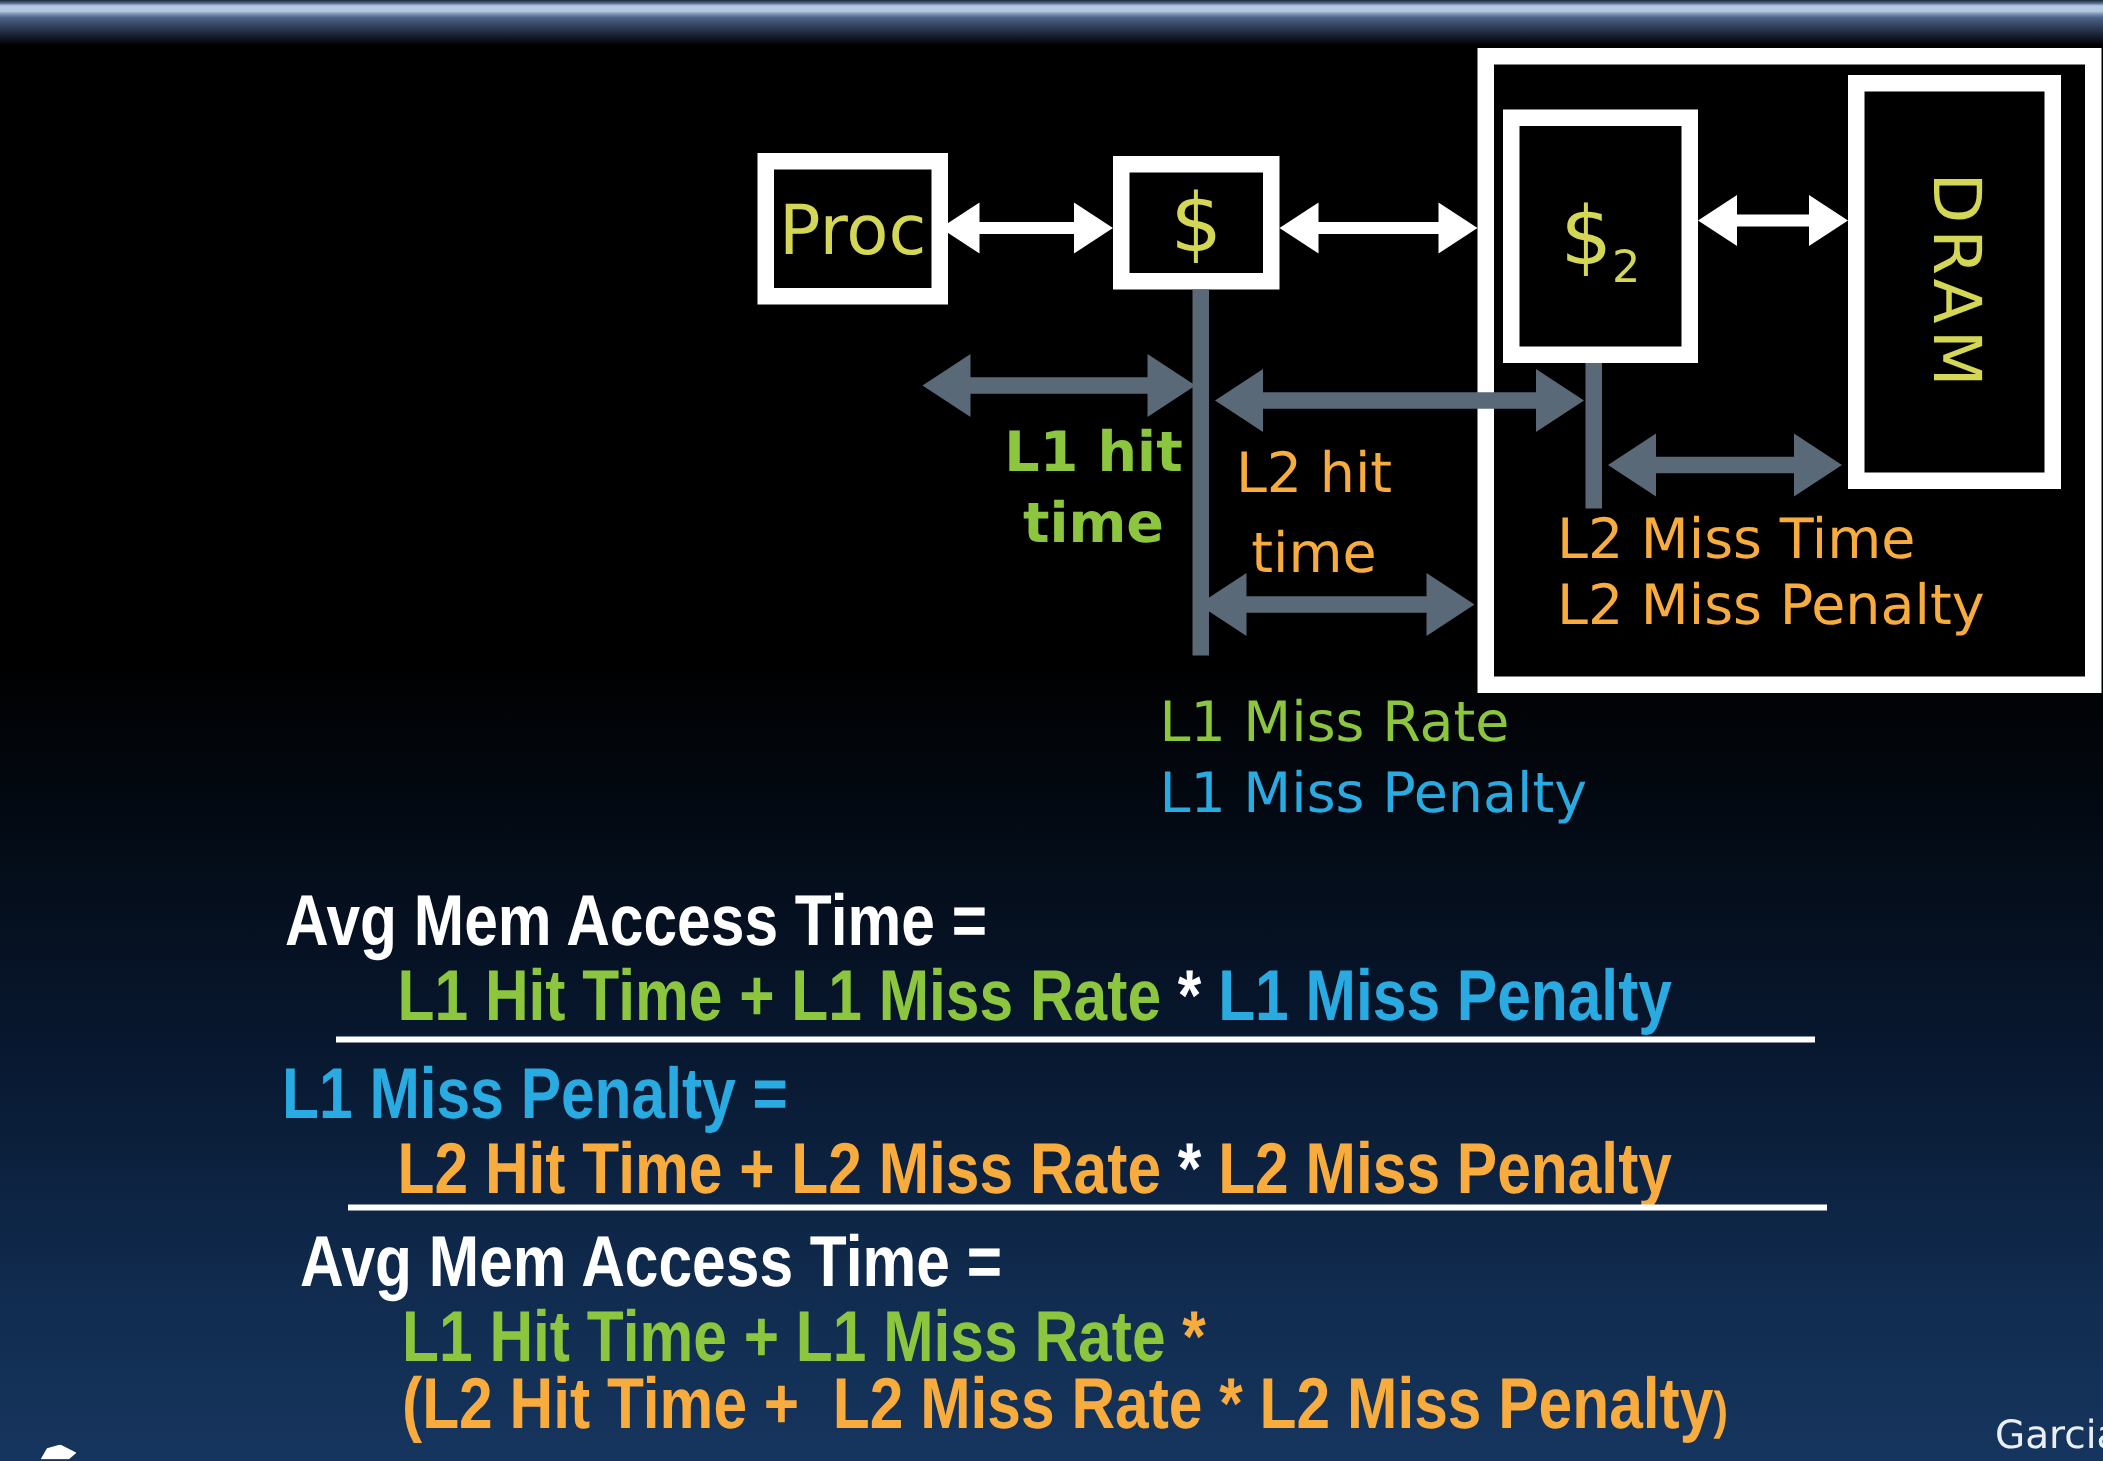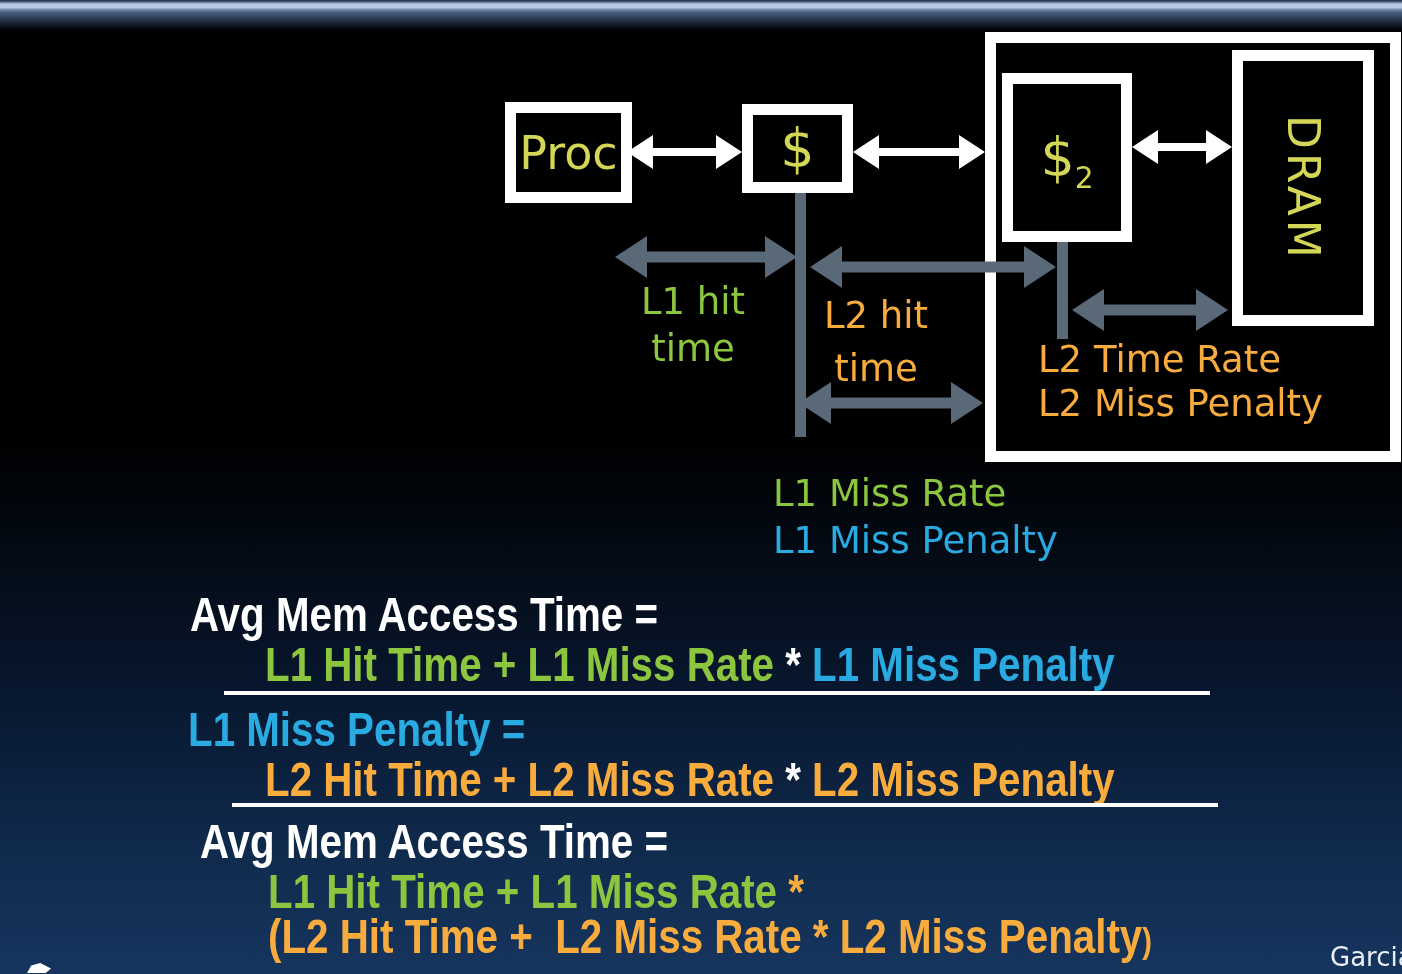--- a/index.html
+++ b/index.html
@@ -114,36 +114,36 @@
       <polygon class="ag" points="983,403 951,382 951,424"></polygon>
     </g>
 
     <g>
       <rect class="ag" x="1100" y="304.5" width="100" height="11"></rect>
       <polygon class="ag" points="1072,310 1104,289 1104,331"></polygon>
       <polygon class="ag" points="1228,310 1196,289 1196,331"></polygon>
     </g>
   </svg>
 
-  <div class="dlabel center c-green" style="left:628px;top:278px;width:130px;">
+  <div class="dlabel center c-green" style="left:664px;top:278px;width:130px;font-weight:bold;">
     <div>L1 hit</div>
     <div>time</div>
   </div>
 
   <div class="dlabel center c-orange" style="left:811px;top:289px;width:130px;line-height:53px;">
     <div>L2 hit</div>
     <div>time</div>
   </div>
 
   <div class="dlabel c-orange" style="left:1038px;top:338px;line-height:44px;">
-    <div>L2 Time Rate</div>
+    <div>L2 Miss Time</div>
     <div>L2 Miss Penalty</div>
   </div>
 
-  <div class="dlabel" style="left:773px;top:470px;">
+  <div class="dlabel" style="left:773px;top:458px;">
     <div class="c-green">L1 Miss Rate</div>
     <div class="c-blue">L1 Miss Penalty</div>
   </div>
 
   <div class="f c-white" style="left:190px;top:590px;">Avg Mem Access Time =</div>
 
   <div class="f" style="left:265px;top:640px;"><span class="c-green">L1 Hit Time + L1 Miss Rate </span><span class="c-white">* </span><span class="c-blue">L1 Miss Penalty</span></div>
 
   <div class="rule" style="left:224px;top:691px;width:986px;"></div>
 

